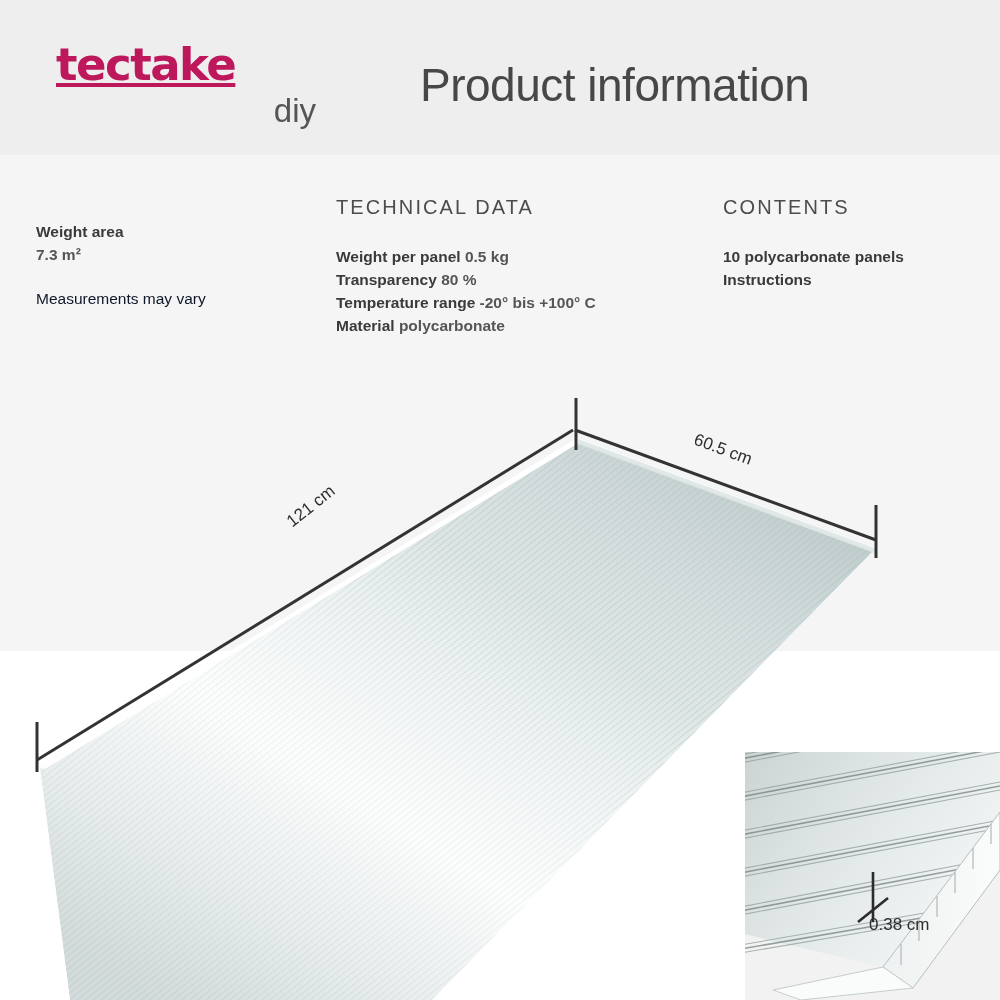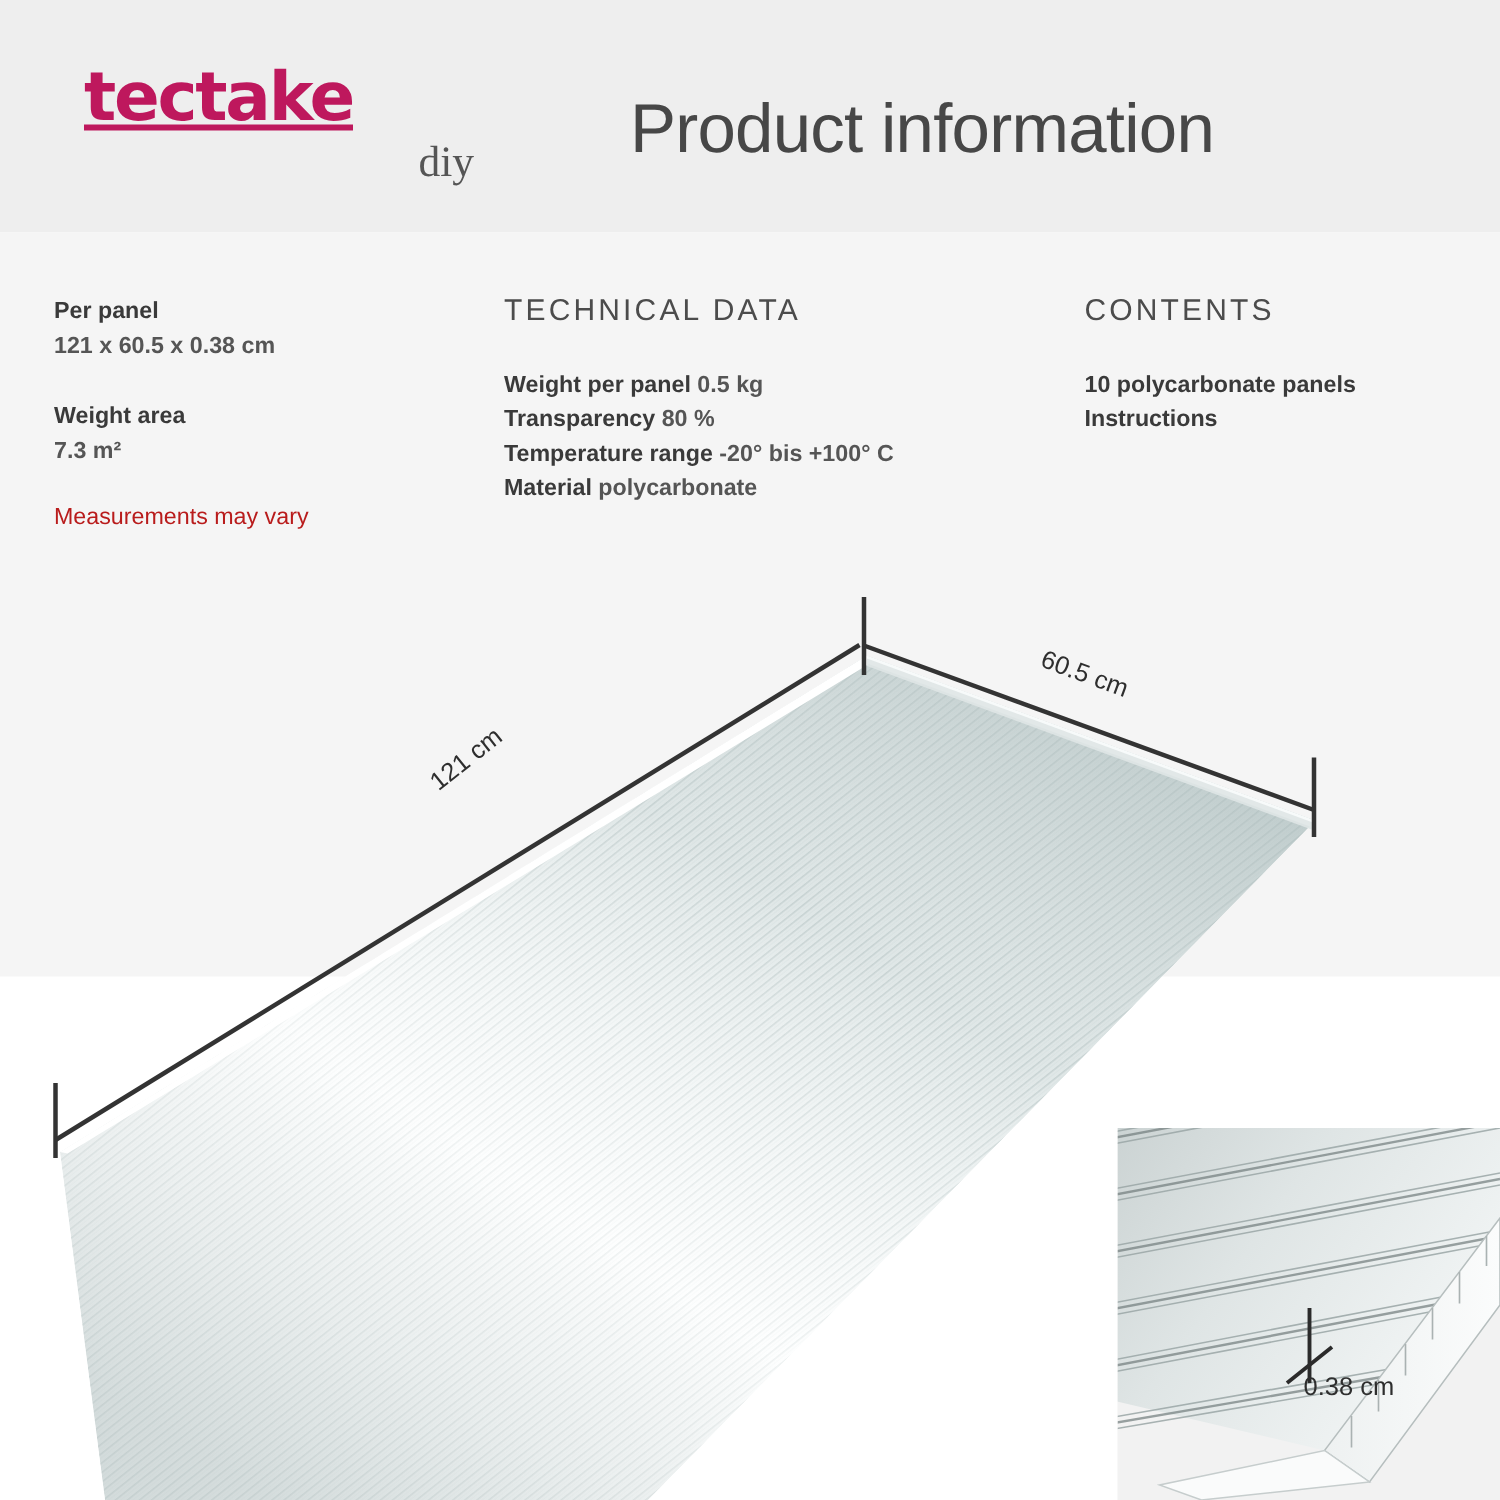--- a/index.html
+++ b/index.html
@@ -47,22 +47,22 @@
     font-family: "DejaVu Sans", sans-serif;
     font-weight: bold;
     font-size: 45px;
     letter-spacing: -1.5px;
     color: #be185d;
     line-height: 1;
     position: absolute;
     left: 0; top: 0; text-decoration: underline;
   }
   .logo-sub {
-    font-family: Liberation Serif, serif;
-    font-size: 29px;
+    font-family: Liberation Sans, sans-serif;
+    font-size: 33px;
     color: #555555;
     position: absolute;
     right: 0px; top: 50px;
     letter-spacing: 0px;
   }
   .header-title {
     position: absolute;
     left: 420px; top: 58px;
     font-family: "Liberation Sans", sans-serif;
     font-size: 46px;
@@ -96,21 +96,21 @@
     color: #4a4a4a;
     line-height: 23px;
     white-space: nowrap;
   }
   .spec-line .k { font-weight: bold; color: #3a3a3a; }
   .spec-line .v { font-weight: bold; color: #555555; }
   .spec-gap { height: 24px; }
   .note {
     font-family: "Liberation Sans", sans-serif;
     font-size: 15.5px;
-    color: #b91c1c;
+    color: #0f172a;
     margin-top: 24px;
     white-space: nowrap;
   }
 
   
   #panel-stage {
     position: absolute;
     left: 0; top: 0;
     width: 1000px; height: 1000px;
     pointer-events: none;
@@ -153,28 +153,20 @@
 
   <div class="logo-wrap">
     <div class="logo-main">tectake</div>
     <div class="logo-sub">diy</div>
   </div>
 
   <div class="header-title">Product information</div>
 
   <div class="col col-measurements">
 
-    <div>
-      <div class="spec-line">
-        <span class="k">Per panel</span>
-      </div>
-      <div class="spec-line">
-        <span class="v">121 x 60.5 x 0.38 cm</span>
-      </div>
-    </div>
 
     <div class="spec-gap"></div>
 
     <div>
       <div class="spec-line">
         <span class="k">Weight area</span>
       </div>
       <div class="spec-line">
         <span class="v">7.3 m²</span>
       </div>

